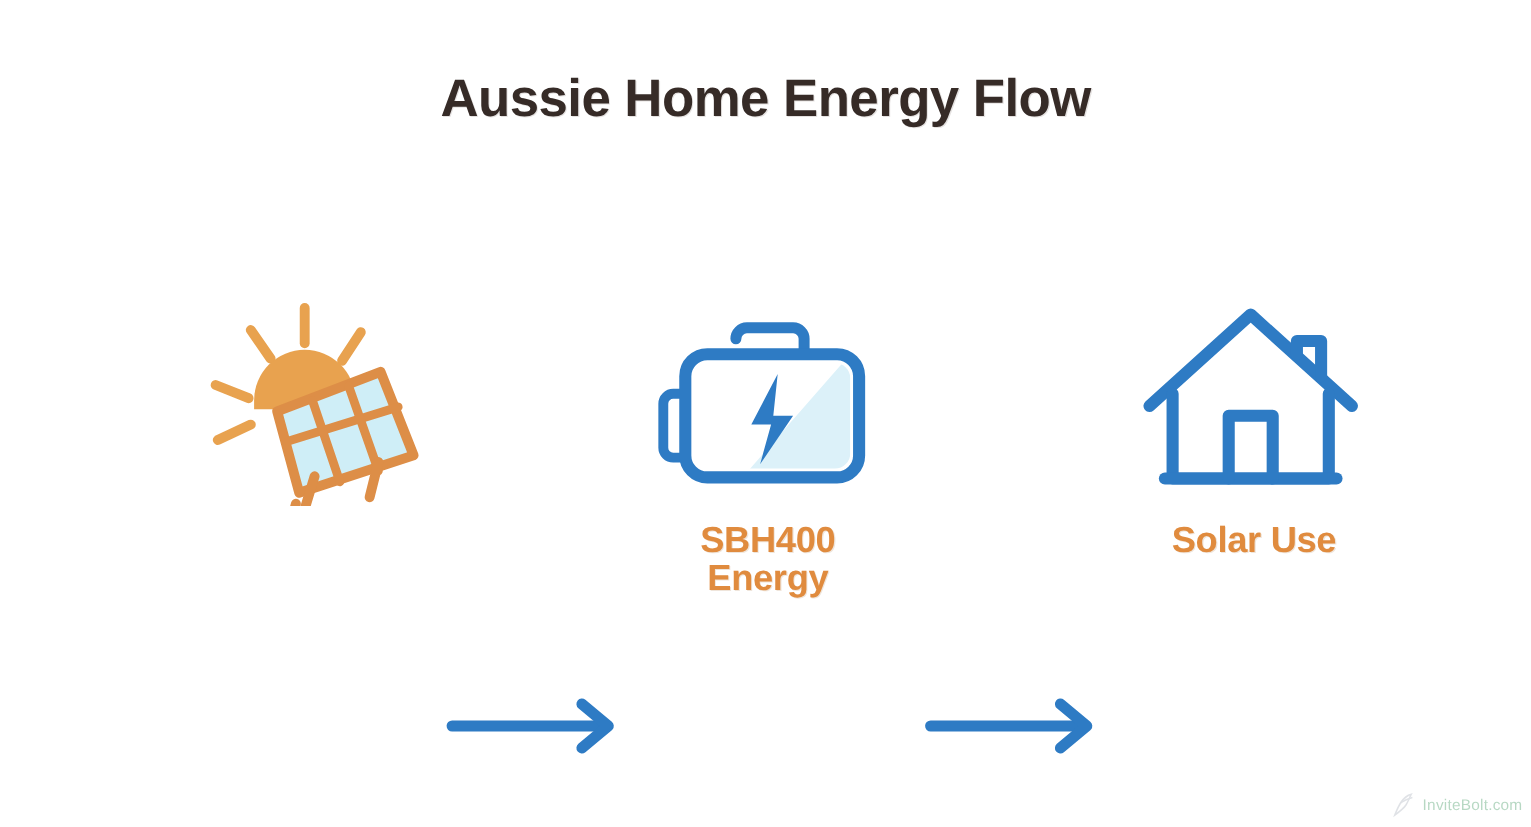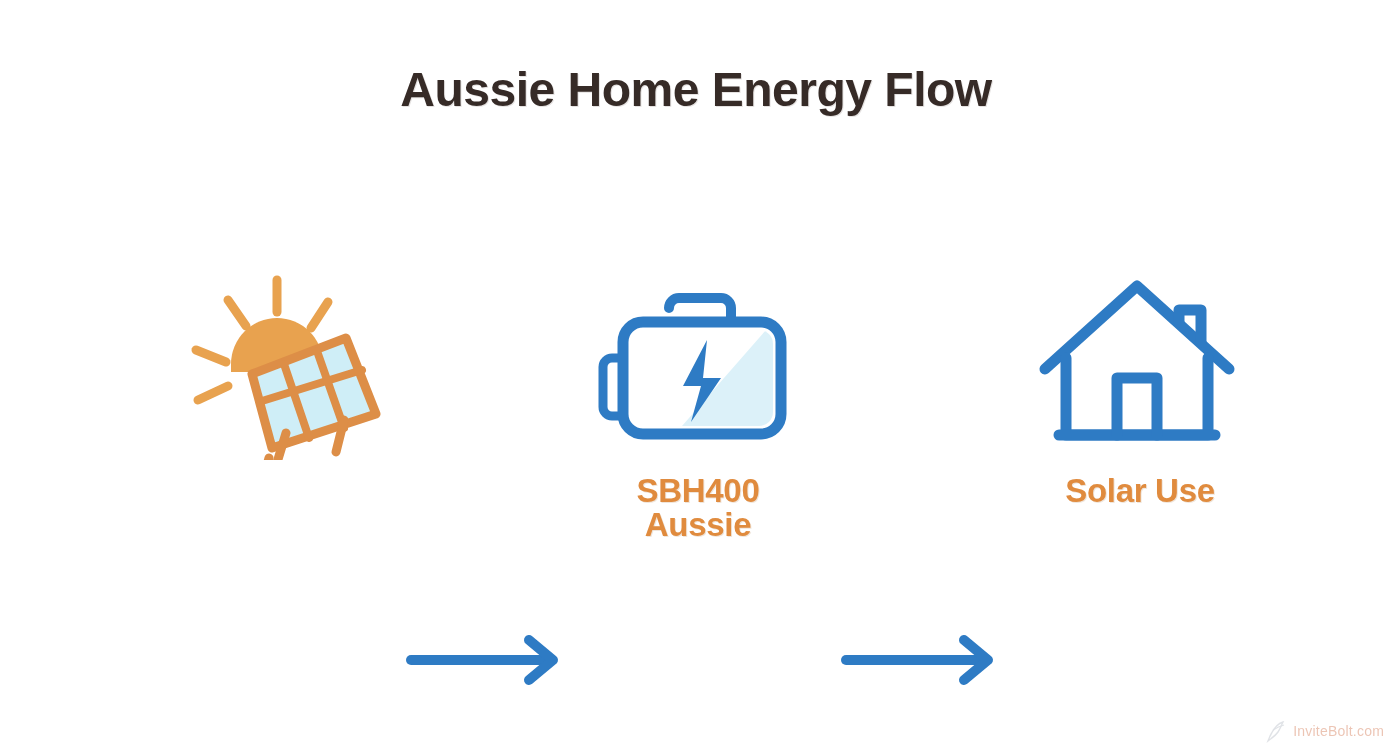--- a/index.html
+++ b/index.html
@@ -90,21 +90,21 @@
     position: absolute;
     right: 8px;
     bottom: 8px;
     display: flex;
     align-items: center;
     gap: 2px;
     opacity: 0.30;
   }
   .watermark-text {
     font-size: 14px;
-    color: #c2410c;
+    color: #15803d;
     font-family: "Liberation Sans", sans-serif;
     letter-spacing: 0.2px;
     text-align: right;
   }
 </style>
 </head>
 <body>
 
 <div id="diagram-root">
 
@@ -155,21 +155,21 @@
           </clipPath>
           <g clip-path="url(#batteryClip)">
             <path d="M182 52 L182 164 L84 164 Z" fill="#dcf1f9"></path>
           </g>
 
           <path d="M116 70 L92 116 L110 116 L100 152 L130 108 L112 108 Z" fill="#2e7bc4"></path>
         </svg>
       </div>
       <div class="node-label">
         <div>SBH400</div>
-        <div>Aussie</div>
+        <div>Energy</div>
       </div>
     </div>
 
     <div class="node node-home">
       <div class="icon-wrap">
         <svg width="215" height="190" viewBox="0 0 215 190">
           <g fill="none" stroke="#2e7bc4" stroke-width="11" stroke-linecap="round" stroke-linejoin="round">
 
             <path d="M12 99 L104 16 L196 99"></path>
 

